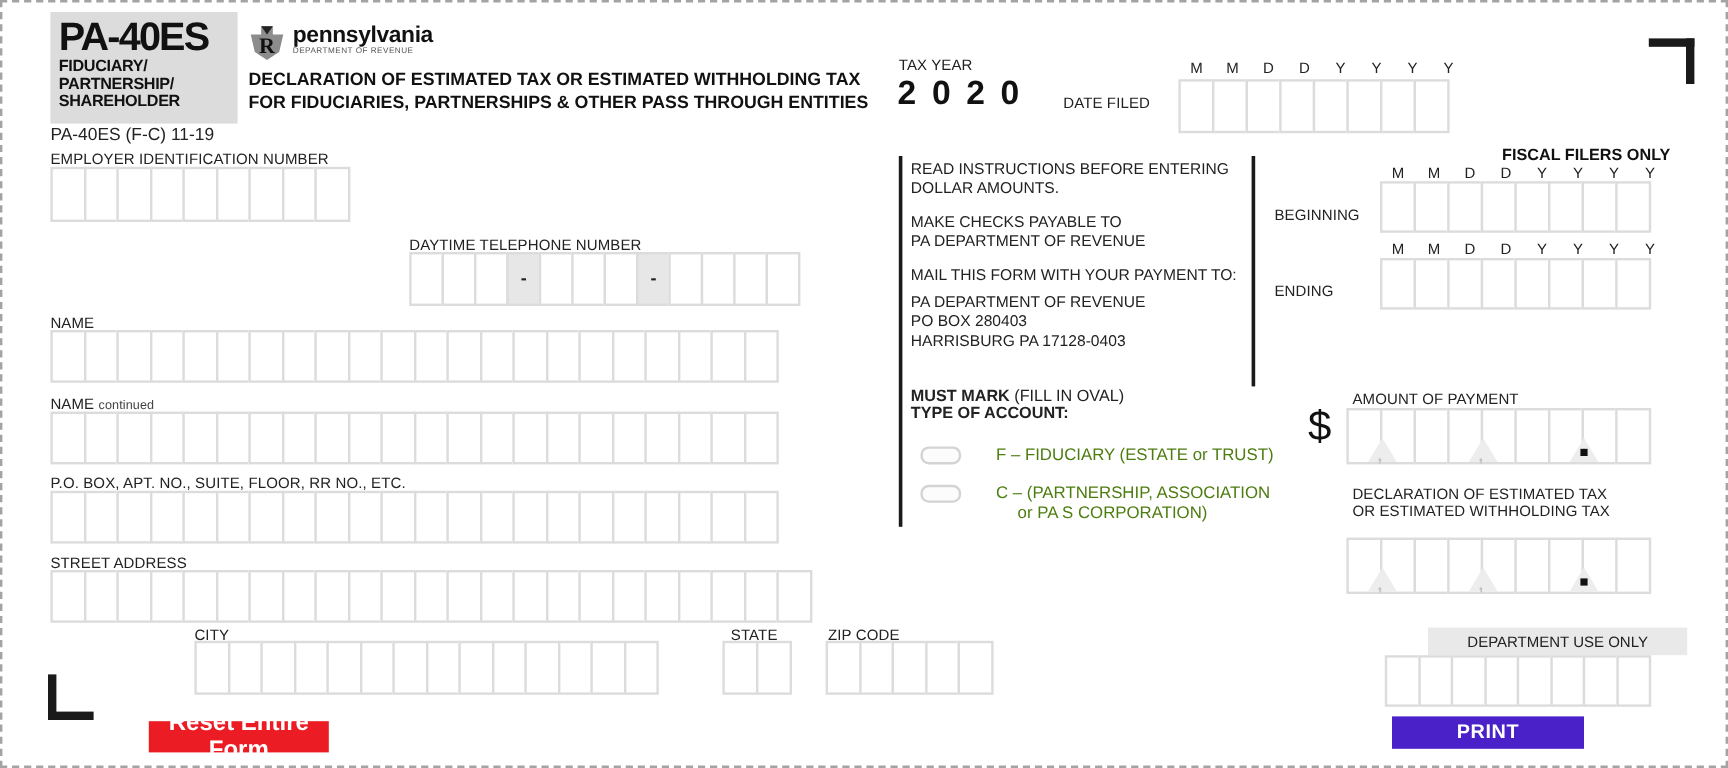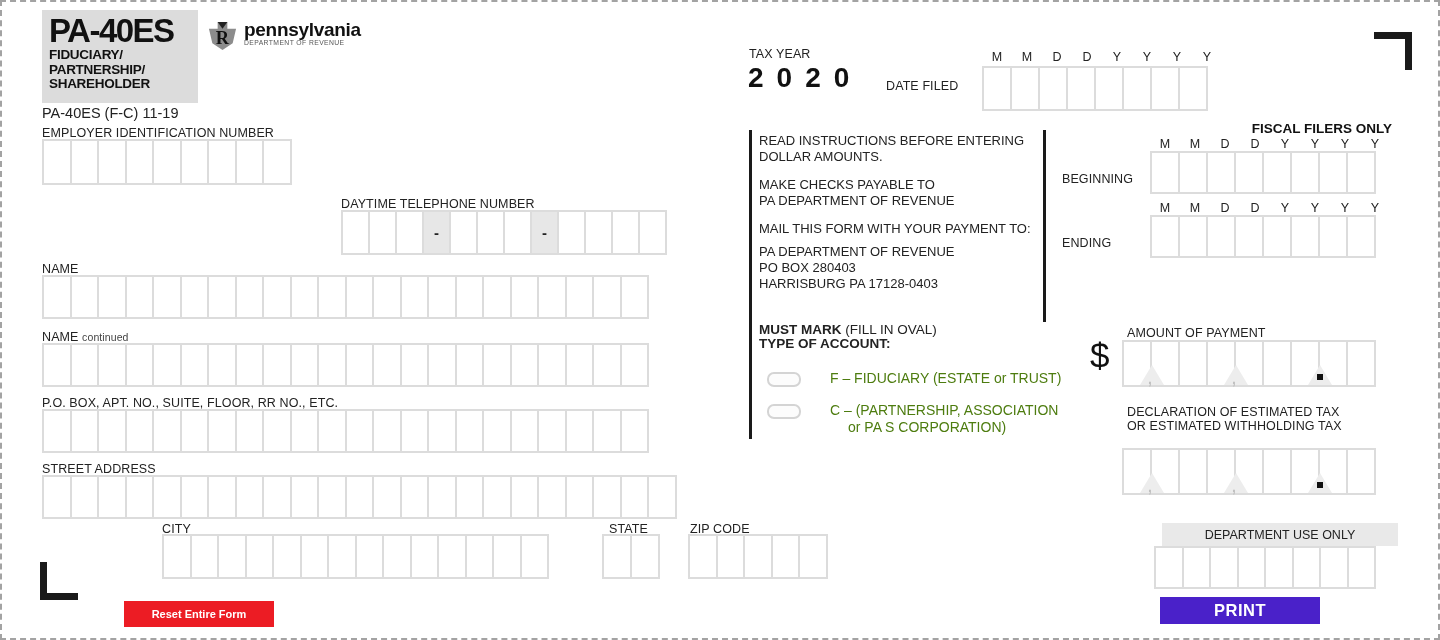--- a/index.html
+++ b/index.html
@@ -47,21 +47,21 @@
 
   
   .fiscal-title { font-size:13.5px; font-weight:700; text-align:center; color:#111; }
   .dollar { font-size:35px; color:#111; }
   .deptbar { background:#e9e9e9; display:flex; align-items:center; justify-content:center;
              font-size:12.5px; color:#222; }
 
   
   button { font-family:"Liberation Sans", sans-serif; border:none; cursor:pointer;
            display:flex; align-items:center; justify-content:center; }
-  .btn-reset { background:var(--accent-red,#ec1c24); color:#fff; font-weight:700; font-size:11px; }
+  .btn-reset { background:var(--accent-red,#ec1c24); color:#fff; font-weight:700; font-size:20px; }
   .btn-print { background:var(--accent-purple,#4a21c9); color:#fff; font-weight:700; font-size:16.5px; letter-spacing:0.5px; }
 
   
   .corner-tr { width:38px; height:38px; box-sizing:border-box; border-top:7px solid #1a1a1a; border-right:7px solid #1a1a1a; }
   .corner-bl { width:38px; height:38px; box-sizing:border-box; border-left:7px solid #1a1a1a; border-bottom:7px solid #1a1a1a; }
 </style>
 </head>
 <body>
 
 <div class="page">
@@ -79,20 +79,24 @@
       <polygon points="2,8 11,8 11,1 21,1 21,8 30,8 26.5,23 16,30 5.5,23" fill="#8c8c8c"></polygon>
       <polygon points="11,1 21,1 16,8" fill="#222"></polygon>
       <text x="16" y="24" font-size="19" font-weight="bold" fill="#111" text-anchor="middle" font-family="Liberation Serif, serif">R</text>
     </svg>
     <div>
       <div class="logo-name">pennsylvania</div>
       <div class="logo-div">DEPARTMENT OF REVENUE</div>
     </div>
   </div>
 
+  <div class="abs doctitle" style="left:205px; top:56px;">
+    <div>DECLARATION OF ESTIMATED TAX OR ESTIMATED WITHHOLDING TAX</div>
+    <div>FOR FIDUCIARIES, PARTNERSHIPS &amp; OTHER PASS THROUGH ENTITIES</div>
+  </div>
 
   <div class="abs lbl" style="left:747px; top:45px;">TAX YEAR</div>
   <div class="abs taxyear" style="left:746px; top:60px;">2020</div>
   <div class="abs lbl" style="left:884px; top:77px;">DATE FILED</div>
   <div class="abs hletters" style="left:980px; top:48px; --cw:30px;">
       <span>M</span>
       <span>M</span>
       <span>D</span>
       <span>D</span>
       <span>Y</span>
@@ -407,21 +411,21 @@
       <div class="cell"></div>
       <div class="cell"></div>
       <div class="sep">
         <div class="tri"></div>
         <div class="glyph-dot"></div>
       </div>
       <div class="cell"></div>
       <div class="cell"></div>
     </div>
 
-  <div class="abs deptbar" style="left:1160px; top:521px; width:236px; height:23px;">DEPARTMENT USE ONLY</div>
+  <div class="abs deptbar" style="left:1188px; top:521px; width:216px; height:23px;">DEPARTMENT USE ONLY</div>
   <div class="abs cellrow" style="left:1152px; top:544px; --cw:29.5px; --ch:43px;">
       <div class="cell"></div>
       <div class="cell"></div>
       <div class="cell"></div>
       <div class="cell"></div>
       <div class="cell"></div>
       <div class="cell"></div>
       <div class="cell"></div>
       <div class="cell"></div>
     </div>

